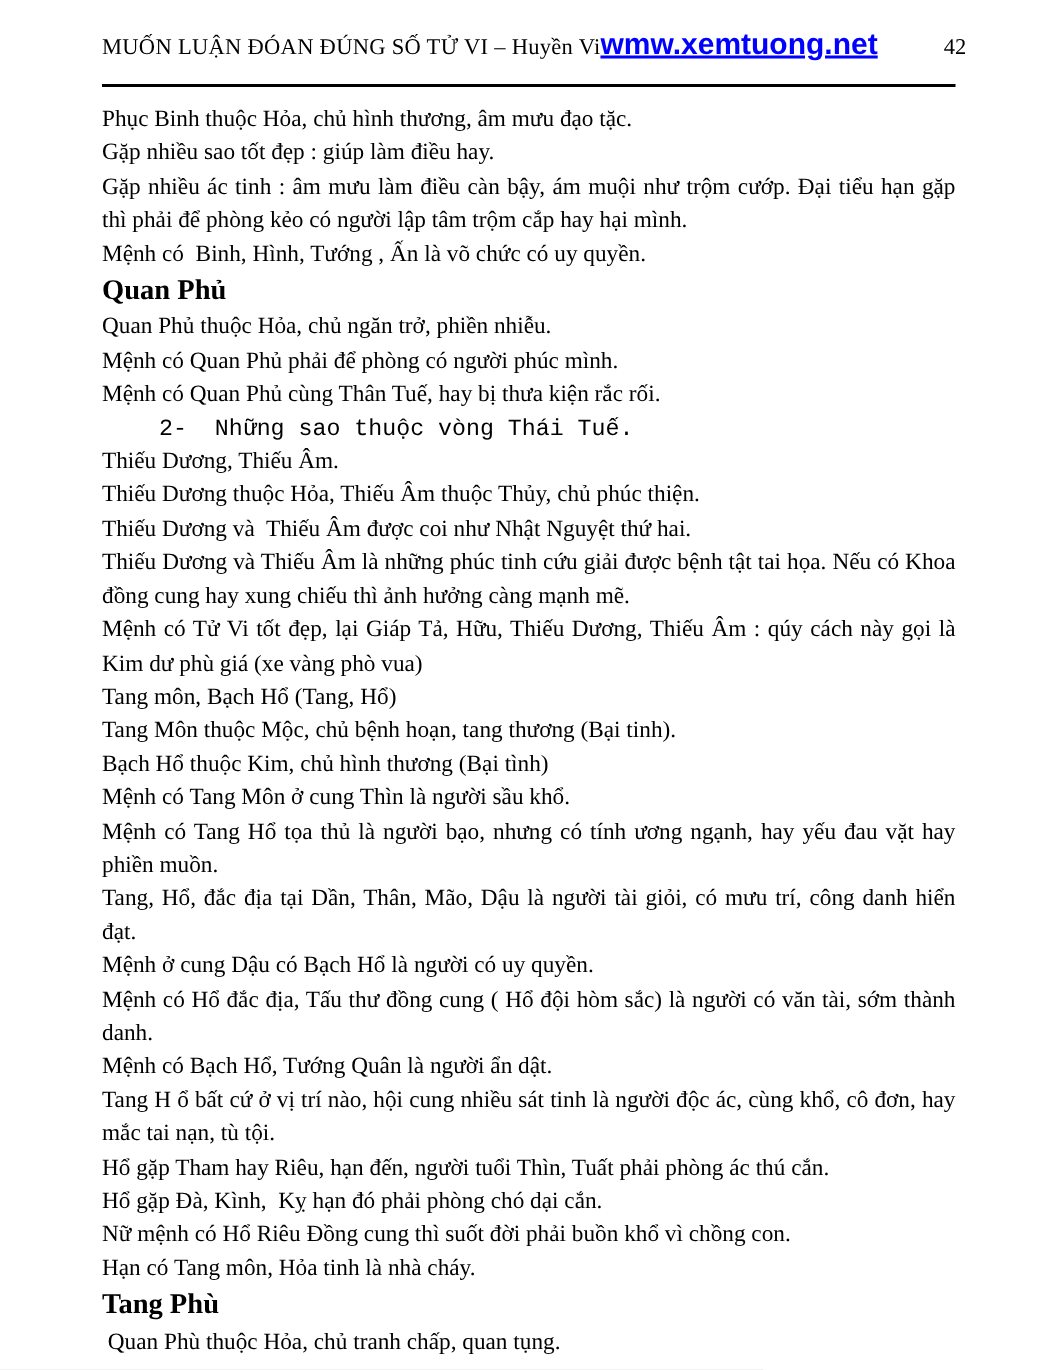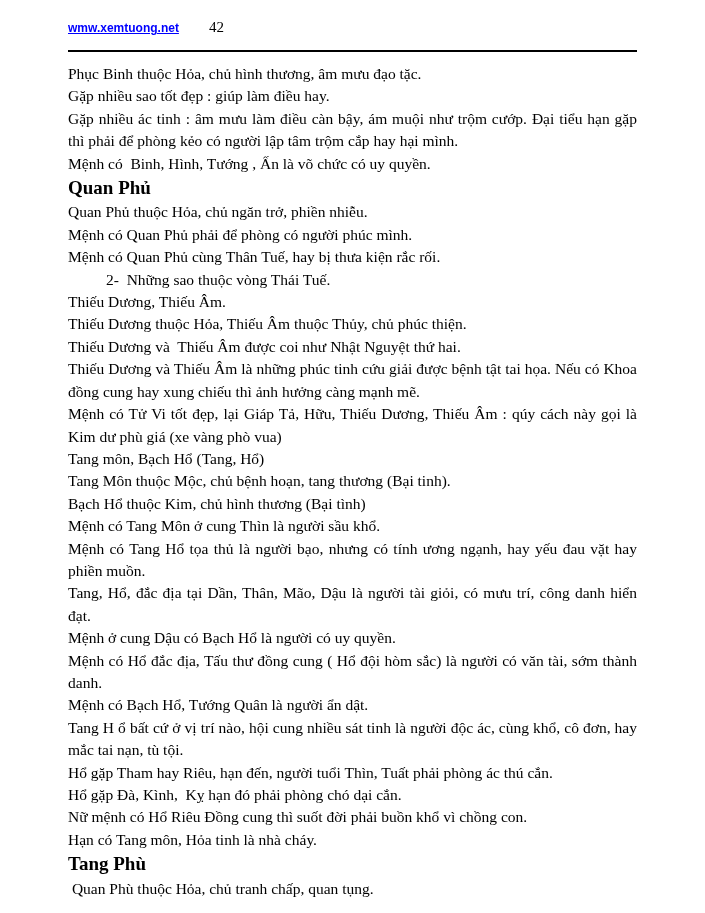--- a/index.html
+++ b/index.html
@@ -18,24 +18,24 @@
   .header {
     display: flex;
     align-items: baseline;
     font-size: 15px;
     white-space: nowrap;
   }
   .doc-title { flex: 1; letter-spacing: 0.2px; }
   .site-link {
     font-family: "Liberation Sans", sans-serif;
     font-weight: bold;
-    font-size: 12px;
+    font-size: 20px;
     color: #0000ff;
     text-decoration: underline;
-    margin-right: 30px;
+    margin-right: 44px;
     cursor: pointer;
   }
   .page-number { font-size: 15px; }
 
   .rule {
     border: none;
     border-top: 2px solid #000000;
     margin: 14px 0 0 0;
   }
 
@@ -51,28 +51,30 @@
   }
   .content p.heading {
     font-weight: bold;
     font-size: 19px;
     text-align: right;
     margin: 2px 0 2px 0;
   }
   .content p.indent {
     padding-left: 38px;
     text-align: left;
+    font-family: Liberation Mono, monospace;
   }
 </style>
 </head>
 <body>
 
 <div class="page">
   <div class="inner">
     <div class="header">
+      <span class="doc-title">MUỐN LUẬN ĐÓAN ĐÚNG SỐ TỬ VI – Huyền Vi</span>
       <span class="site-link">wmw.xemtuong.net</span>
       <span class="page-number">42</span>
     </div>
 
     <hr class="rule">
 
     <div class="content">
         <p class="normal">Phục Binh thuộc Hỏa, chủ hình thương, âm mưu đạo tặc.</p>
         <p class="normal">Gặp nhiều sao tốt đẹp : giúp làm điều hay.</p>
         <p class="normal">Gặp nhiều ác tinh : âm mưu làm điều càn bậy, ám muội như trộm cướp. Đại tiểu hạn gặp thì phải để phòng kẻo có người lập tâm trộm cắp hay hại mình.</p>

